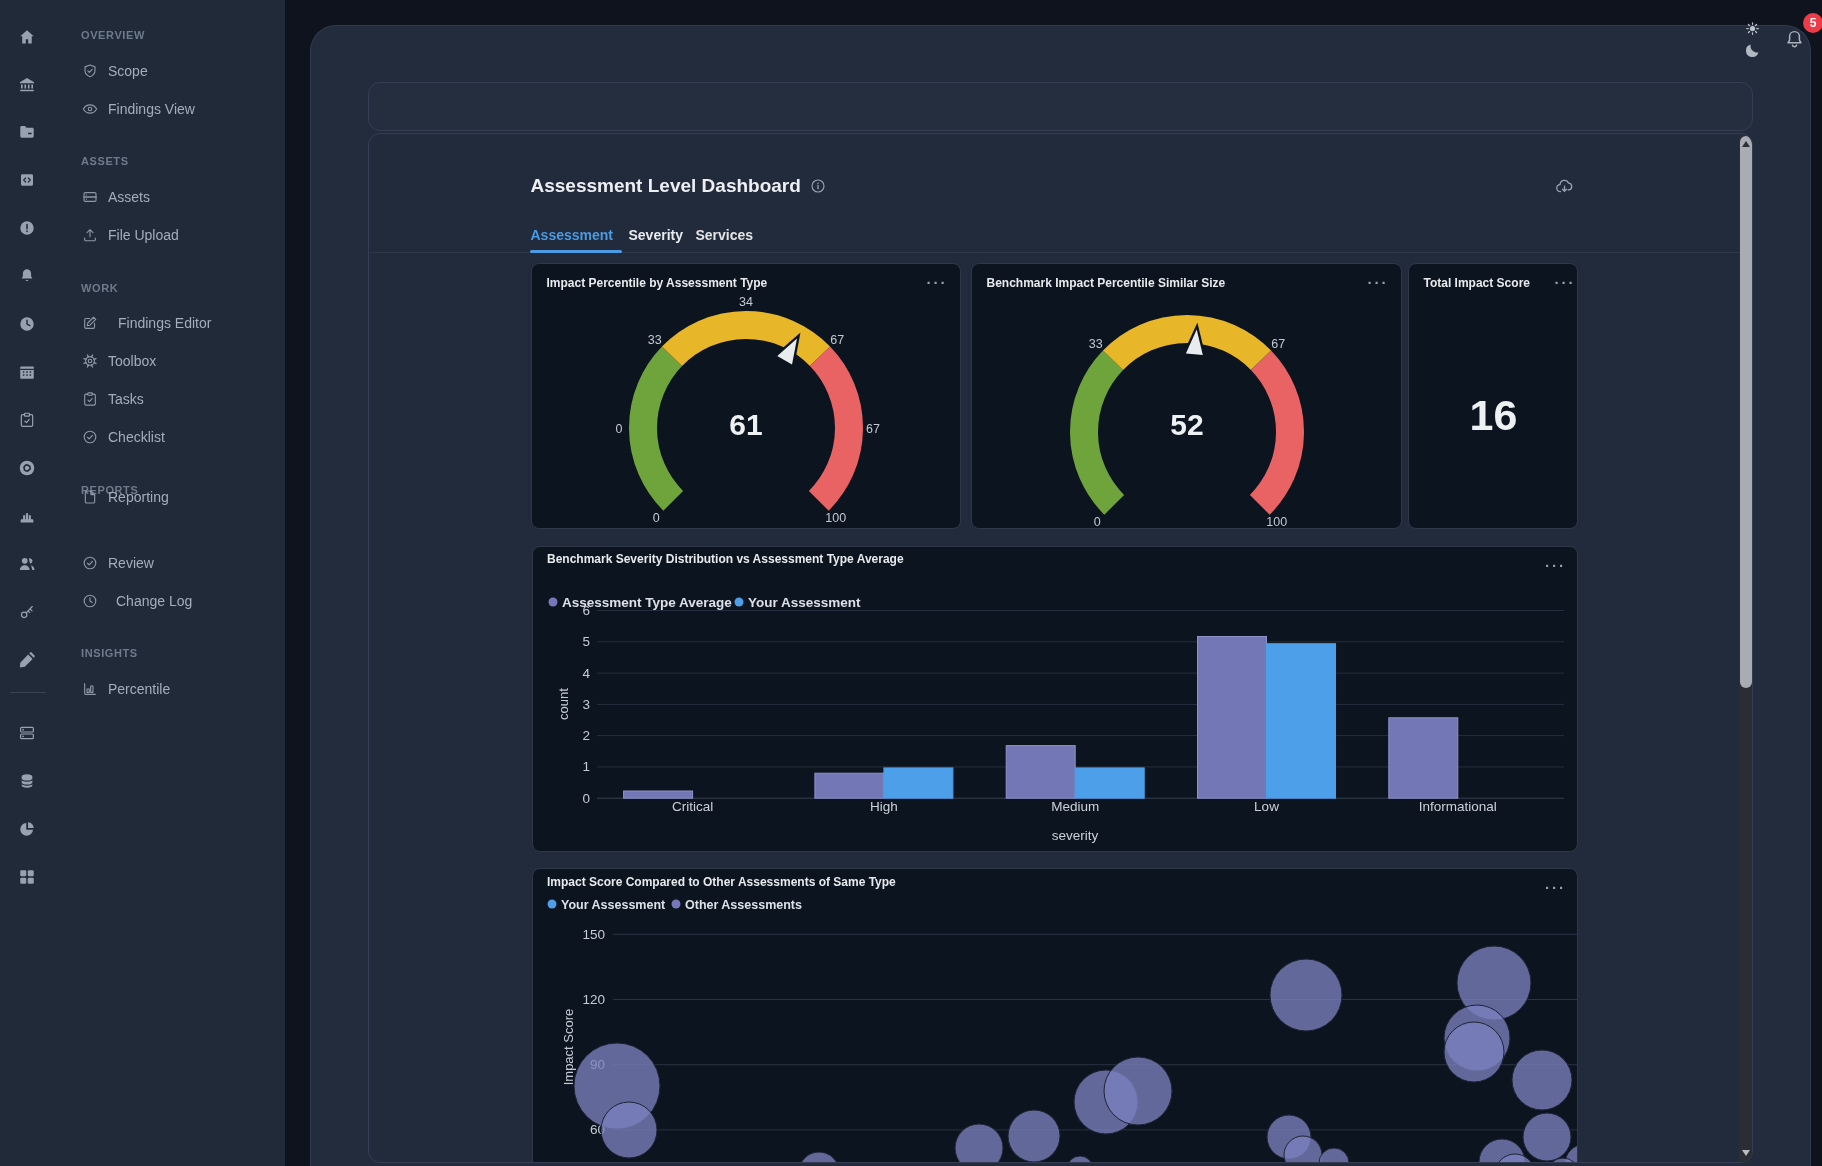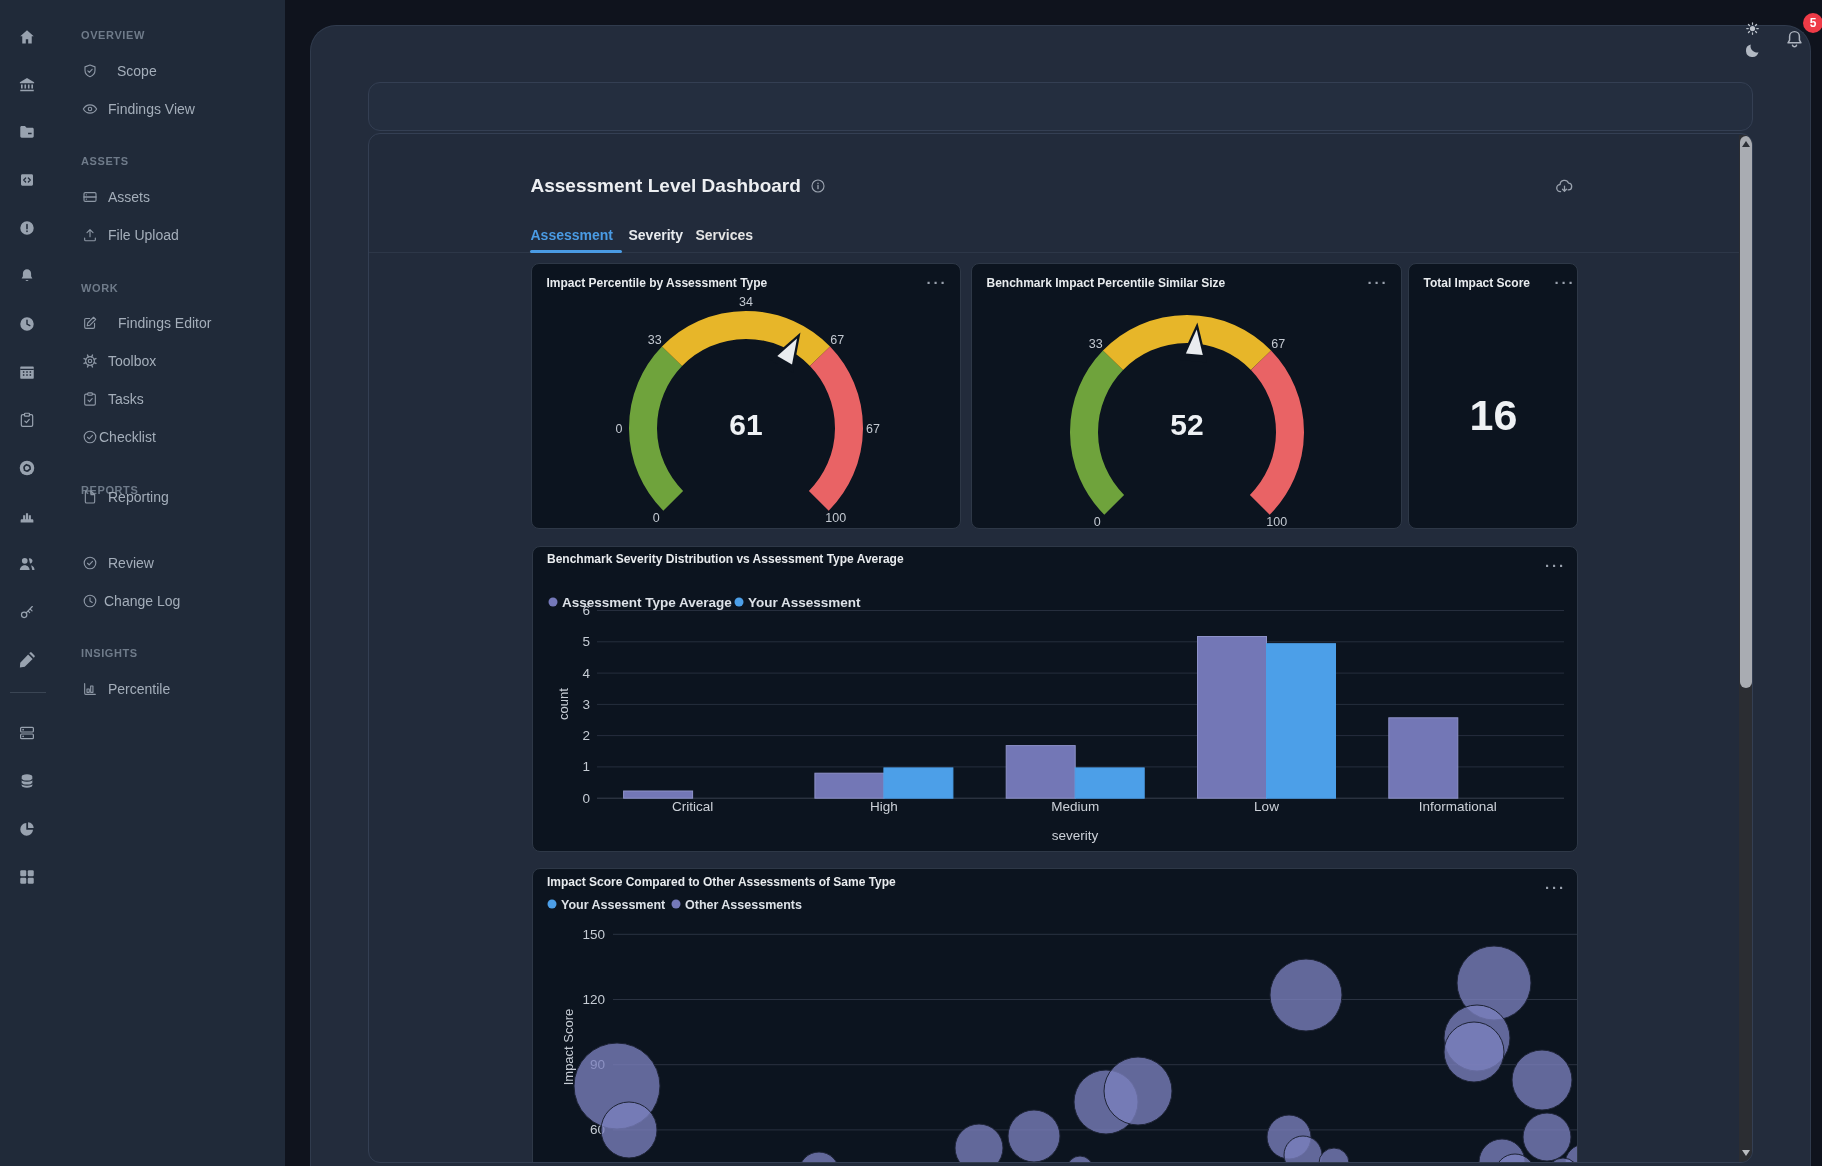--- a/index.html
+++ b/index.html
@@ -79,21 +79,21 @@
         <rect x="13" y="3" width="8" height="8" rx="1.6"></rect>
         <rect x="3" y="13" width="8" height="8" rx="1.6"></rect>
         <rect x="13" y="13" width="8" height="8" rx="1.6"></rect>
       </svg></div>
 <div class="abs" style="left:10px;top:692px;width:36px;height:1px;background:#3a4554"></div>
 <div style="position:absolute;left:81px;top:35px;transform:translateY(-50%);font-size:11px;font-weight:bold;letter-spacing:0.6px;color:#6f7b8a">OVERVIEW</div>
 <div style="position:absolute;left:81px;top:161px;transform:translateY(-50%);font-size:11px;font-weight:bold;letter-spacing:0.6px;color:#6f7b8a">ASSETS</div>
 <div style="position:absolute;left:81px;top:287.5px;transform:translateY(-50%);font-size:11px;font-weight:bold;letter-spacing:0.6px;color:#6f7b8a">WORK</div>
 <div style="position:absolute;left:81px;top:489.5px;transform:translateY(-50%);font-size:11px;font-weight:bold;letter-spacing:0.6px;color:#6f7b8a">REPORTS</div>
 <div style="position:absolute;left:81px;top:653px;transform:translateY(-50%);font-size:11px;font-weight:bold;letter-spacing:0.6px;color:#6f7b8a">INSIGHTS</div>
-<div style="position:absolute;left:82px;top:70.5px;transform:translateY(-50%);display:flex;align-items:center;gap:19px">
+<div style="position:absolute;left:82px;top:70.5px;transform:translateY(-50%);display:flex;align-items:center;gap:10px">
       <svg width="16" height="16" viewBox="0 0 24 24" fill="none" stroke="#8d97a5" stroke-width="1.7" stroke-linecap="round" stroke-linejoin="round">
         <path d="M12 3l7.5 2.8v5.1c0 4.6-3.2 8.1-7.5 9.6-4.3-1.5-7.5-5-7.5-9.6V5.8z"></path>
         <path d="M8.8 11.8l2.2 2.2 4.2-4.6"></path>
       </svg>
       <span style="font-size:14px;color:#a4aeba">Scope</span>
     </div>
 <div style="position:absolute;left:82px;top:108.8px;transform:translateY(-50%);display:flex;align-items:center;gap:10px">
       <svg width="16" height="16" viewBox="0 0 24 24" fill="none" stroke="#8d97a5" stroke-width="1.7" stroke-linecap="round" stroke-linejoin="round">
         <path d="M2 12s3.6-6.2 10-6.2S22 12 22 12s-3.6 6.2-10 6.2S2 12 2 12z"></path>
         <circle cx="12" cy="12" r="2.6"></circle>
@@ -130,42 +130,42 @@
       <span style="font-size:14px;color:#a4aeba">Toolbox</span>
     </div>
 <div style="position:absolute;left:82px;top:399.0px;transform:translateY(-50%);display:flex;align-items:center;gap:10px">
       <svg width="16" height="16" viewBox="0 0 24 24" fill="none" stroke="#8d97a5" stroke-width="1.7" stroke-linecap="round" stroke-linejoin="round">
         <rect x="8.5" y="2.8" width="7" height="3.6" rx="1"></rect>
         <path d="M15.5 4.6H18c1.1 0 2 .9 2 2v12.6c0 1.1-.9 2-2 2H6c-1.1 0-2-.9-2-2V6.6c0-1.1.9-2 2-2h2.5"></path>
         <path d="M9 13.7l2.2 2.2 4-4.6"></path>
       </svg>
       <span style="font-size:14px;color:#a4aeba">Tasks</span>
     </div>
-<div style="position:absolute;left:82px;top:437.2px;transform:translateY(-50%);display:flex;align-items:center;gap:1px">
+<div style="position:absolute;left:82px;top:437.2px;transform:translateY(-50%);display:flex;align-items:center;gap:10px">
       <svg width="16" height="16" viewBox="0 0 24 24" fill="none" stroke="#8d97a5" stroke-width="1.7" stroke-linecap="round" stroke-linejoin="round">
         <circle cx="12" cy="12" r="8.7"></circle>
         <path d="M8.3 12.4l2.5 2.5 4.9-5.4"></path>
       </svg>
       <span style="font-size:14px;color:#a4aeba">Checklist</span>
     </div>
 <div style="position:absolute;left:82px;top:497px;transform:translateY(-50%);display:flex;align-items:center;gap:10px">
       <svg width="16" height="16" viewBox="0 0 24 24" fill="none" stroke="#8d97a5" stroke-width="1.7" stroke-linecap="round" stroke-linejoin="round">
         <path d="M13.5 3H7c-1.1 0-2 .9-2 2v14c0 1.1.9 2 2 2h10c1.1 0 2-.9 2-2V8.5z"></path>
         <path d="M13.5 3v5.5H19"></path>
       </svg>
       <span style="font-size:14px;color:#a4aeba">Reporting</span>
     </div>
 <div style="position:absolute;left:82px;top:563.0px;transform:translateY(-50%);display:flex;align-items:center;gap:10px">
       <svg width="16" height="16" viewBox="0 0 24 24" fill="none" stroke="#8d97a5" stroke-width="1.7" stroke-linecap="round" stroke-linejoin="round">
         <circle cx="12" cy="12" r="8.7"></circle>
         <path d="M8.3 12.4l2.5 2.5 4.9-5.4"></path>
       </svg>
       <span style="font-size:14px;color:#a4aeba">Review</span>
     </div>
-<div style="position:absolute;left:82px;top:601.0px;transform:translateY(-50%);display:flex;align-items:center;gap:6px">
+<div style="position:absolute;left:82px;top:601.0px;transform:translateY(-50%);display:flex;align-items:center;gap:18px">
       <svg width="16" height="16" viewBox="0 0 24 24" fill="none" stroke="#8d97a5" stroke-width="1.7" stroke-linecap="round" stroke-linejoin="round">
         <circle cx="12" cy="12" r="8.7"></circle>
         <path d="M12 7.2V12l3.3 2.1"></path>
       </svg>
       <span style="font-size:14px;color:#a4aeba">Change Log</span>
     </div>
 <div style="position:absolute;left:82px;top:688.6px;transform:translateY(-50%);display:flex;align-items:center;gap:10px">
       <svg width="16" height="16" viewBox="0 0 24 24" fill="none" stroke="#8d97a5" stroke-width="1.7" stroke-linecap="round" stroke-linejoin="round">
         <path d="M4 4v14.5c0 .8.7 1.5 1.5 1.5H20"></path>
         <rect x="7.5" y="12" width="3.4" height="5"></rect>

